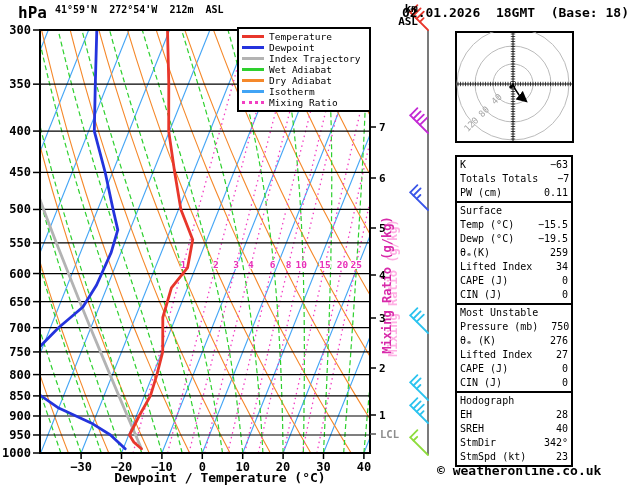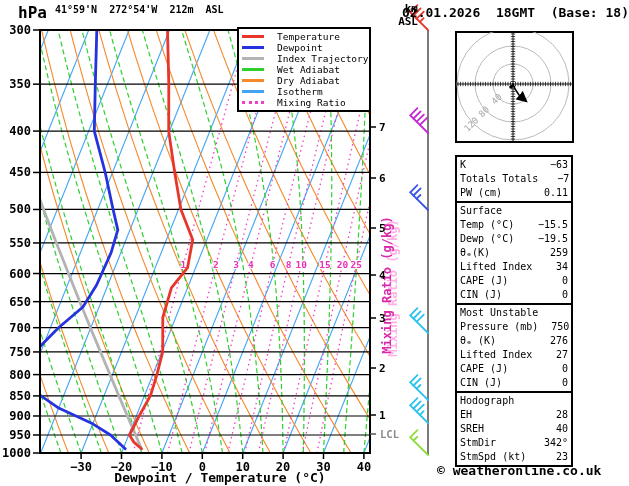--- a/index.html
+++ b/index.html
@@ -16,21 +16,21 @@
   .lcl{font-weight:bold;font-size:10.5px;fill:#8d8d8d;}
   .kt{font-weight:bold;font-size:11px;fill:#000;}
   .ringlbl{font-size:9px;fill:#a6a6a6;}
   .t-hpa{position:absolute;left:18px;top:3px;font-weight:bold;font-size:16px;}
   .t-main{position:absolute;left:55px;top:4px;font-weight:bold;font-size:10px;white-space:pre;}
   .t-km{position:absolute;left:390px;top:2px;width:28px;text-align:right;font-weight:bold;
         font-size:11px;line-height:13px;}
   .t-date{position:absolute;left:402px;top:5px;width:226px;font-weight:bold;font-size:13px;white-space:pre;}
   .legend{position:absolute;left:237px;top:27px;width:134px;background:#fff;border:2px solid #000;
           padding:2px 3px;box-sizing:border-box;}
-  .lrow{display:flex;align-items:center;gap:13px;height:11px;}
+  .lrow{display:flex;align-items:center;gap:5px;height:11px;}
   .lswatch{width:22px;height:0;flex:none;}
   .llabel{font-size:9.5px;line-height:1;white-space:pre;}
   .panel{position:absolute;left:455px;top:155px;width:118px;box-sizing:border-box;}
   .psec{border:2px solid #000;background:#fff;padding:1px 3px;margin-top:-2px;box-sizing:border-box;}
   .psec:first-child{margin-top:0;}
   .ptitle{font-size:10px;height:14px;line-height:14px;white-space:pre;}
   .prow{display:flex;font-size:10px;height:14px;line-height:14px;}
   .plbl{flex:1;white-space:pre;overflow:visible;}
   .pval{width:31px;flex:none;text-align:right;white-space:pre;}
   .footer{position:absolute;left:437px;top:463px;font-weight:bold;font-size:13px;}

